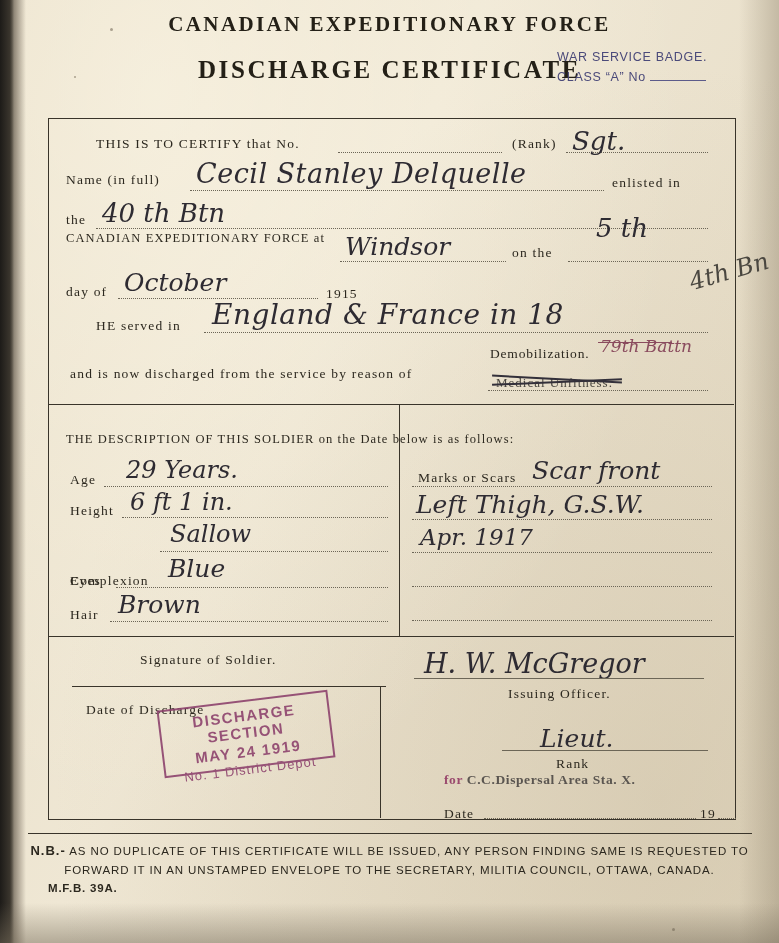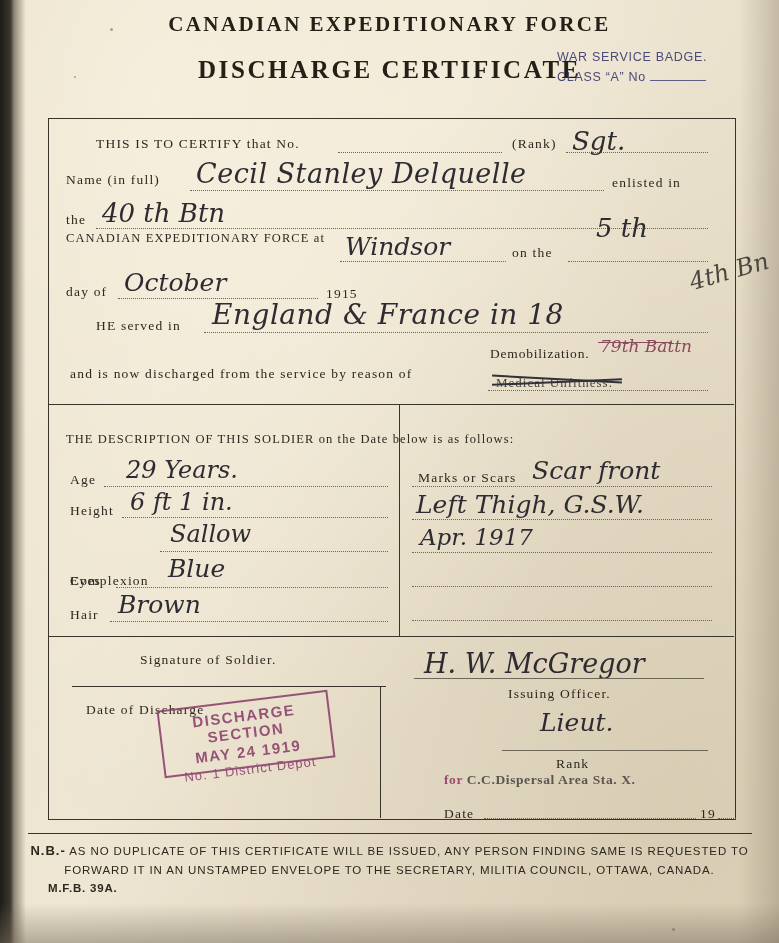--- a/index.html
+++ b/index.html
@@ -357,21 +357,21 @@
   <div class="dots" style="left:412px; top:620px; width:300px;"></div>
 
   <div class="pr" style="left:140px; top:652px;">Signature of Soldier.</div>
 
   <div class="pr" style="left:86px; top:702px;">Date of Discharge</div>
 
   <div class="hw" style="left:424px; top:648px; font-size:27px;">H. W. McGregor</div>
   <div class="solidrule" style="left:414px; top:678px; width:290px;"></div>
   <div class="pr" style="left:508px; top:686px;">Issuing Officer.</div>
 
-  <div class="hw" style="left:540px; top:708px; font-size:25px;text-align:center;">Lieut.</div>
+  <div class="hw" style="left:540px; top:724px; font-size:25px;text-align:center;">Lieut.</div>
   <div class="solidrule" style="left:502px; top:750px; width:206px;"></div>
   <div class="pr" style="left:556px; top:756px;">Rank</div>
 
   <div class="disp-stamp">
     <span class="pink">for</span>
     <span>C.C.Dispersal Area Sta. X.</span>
   </div>
 
   <div class="pr" style="left:444px; top:806px;">Date</div>
   <div class="dots" style="left:484px; top:818px; width:212px;"></div>

